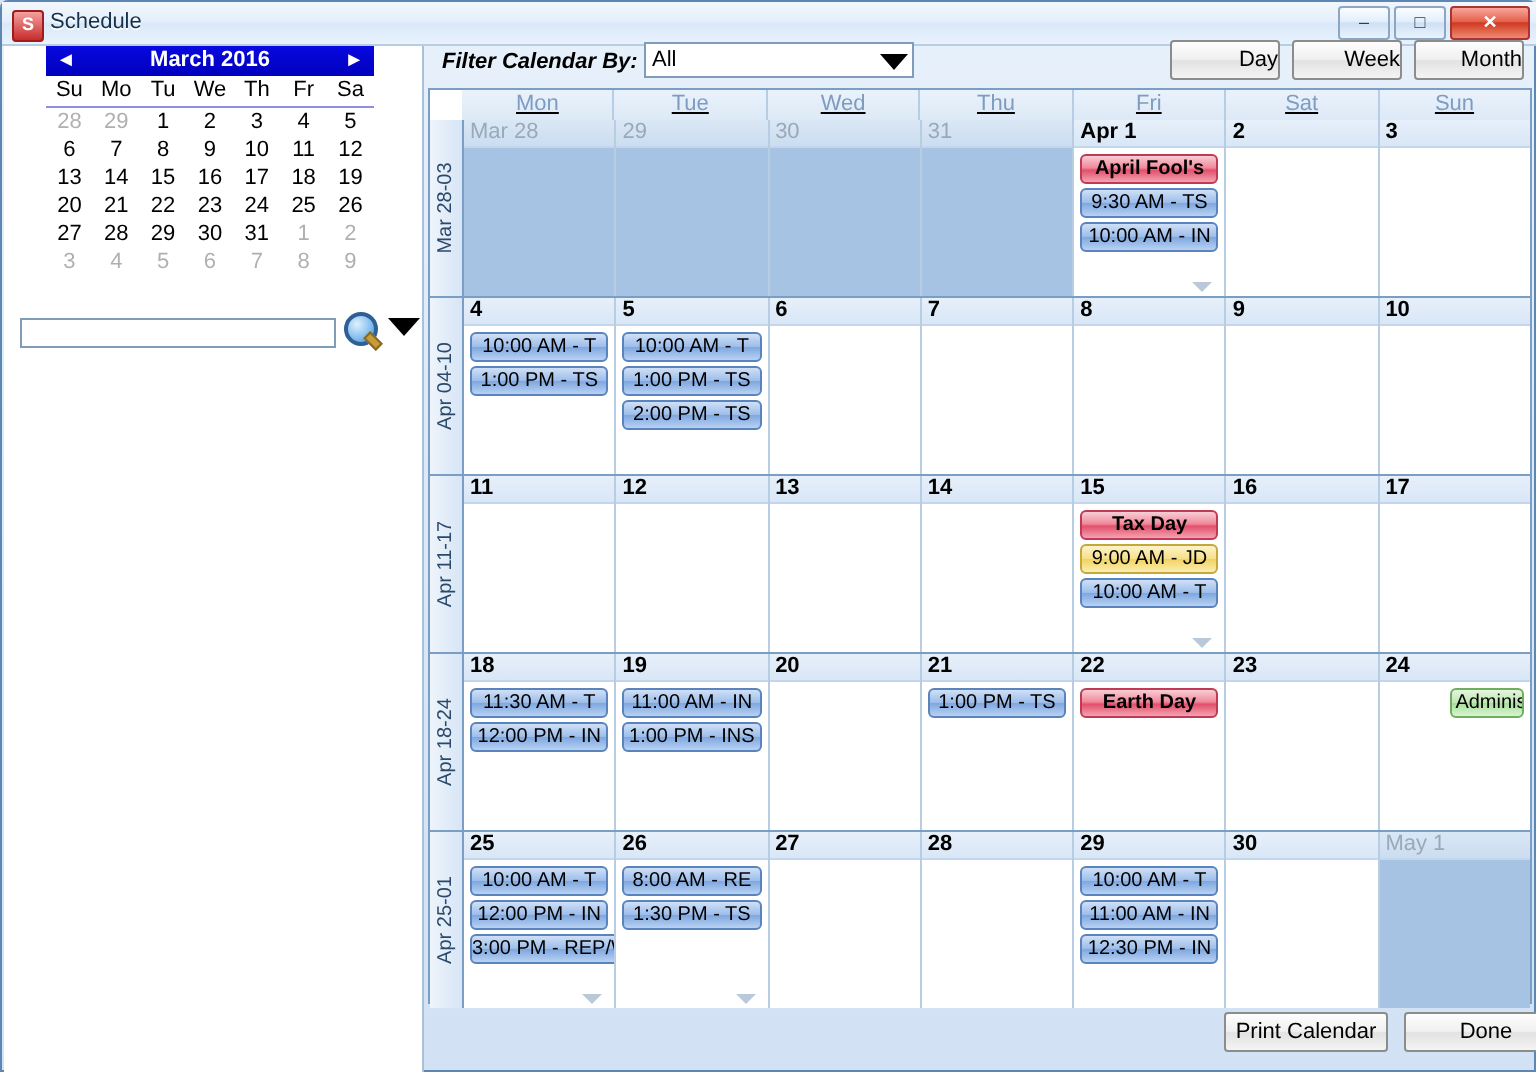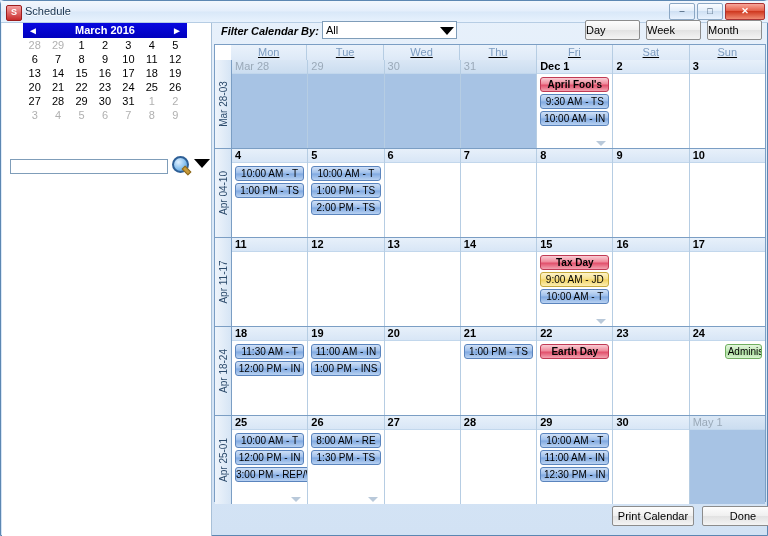--- a/index.html
+++ b/index.html
@@ -200,21 +200,21 @@
   }
 
   .viewbtn {
     position: absolute; top: 1px;
     width: 55px; height: 20px;
     box-sizing: border-box;
     border: 1px solid #8c8c8c;
     border-radius: 2px;
     background: linear-gradient(to bottom, #fdfdfd 0%, #f0f0f0 48%, #e2e2e2 52%, #f4f4f4 100%);
     font-size: 11px; color: #000;
-    text-align: left; line-height: 18px;
+    text-align: right; line-height: 18px;
   }
   #btn-day   { left: 373px; }
   #btn-week  { left: 434px; }
   #btn-month { left: 495px; }
 
   
   #calendar {
     position: absolute; left: 2px; top: 25px;
     width: 552px; height: 458px;
     box-sizing: border-box;
@@ -365,20 +365,29 @@
   </div>
 
   <div id="leftpanel">
 
     <div id="minical">
       <div id="mc-header">
         <div class="mc-arrow" id="mc-prev">◄</div>
         <div id="mc-title">March 2016</div>
         <div class="mc-arrow" id="mc-next">►</div>
       </div>
+      <div id="mc-days">
+          <div>Su</div>
+          <div>Mo</div>
+          <div>Tu</div>
+          <div>We</div>
+          <div>Th</div>
+          <div>Fr</div>
+          <div>Sa</div>
+        </div>
       <div id="mc-body">
           <div class="mc-week">
             <div class="dim">28</div>
             <div class="dim">29</div>
             <div>1</div>
             <div>2</div>
             <div>3</div>
             <div>4</div>
             <div>5</div>
           </div>
@@ -477,21 +486,21 @@
             </div>
             <div class="day-cell other">
               <div class="day-num">30</div>
               <div class="events"></div>
             </div>
             <div class="day-cell other">
               <div class="day-num">31</div>
               <div class="events"></div>
             </div>
             <div class="day-cell">
-              <div class="day-num">Dec 1</div>
+              <div class="day-num">Apr 1</div>
               <div class="events">
                 <div class="chip red">April Fool's</div>
                 <div class="chip blue">9:30 AM - TS</div>
                 <div class="chip blue">10:00 AM - IN</div>
               </div>
               <div class="more-arrow"></div>
             </div>
             <div class="day-cell">
               <div class="day-num">2</div>
               <div class="events"></div>

